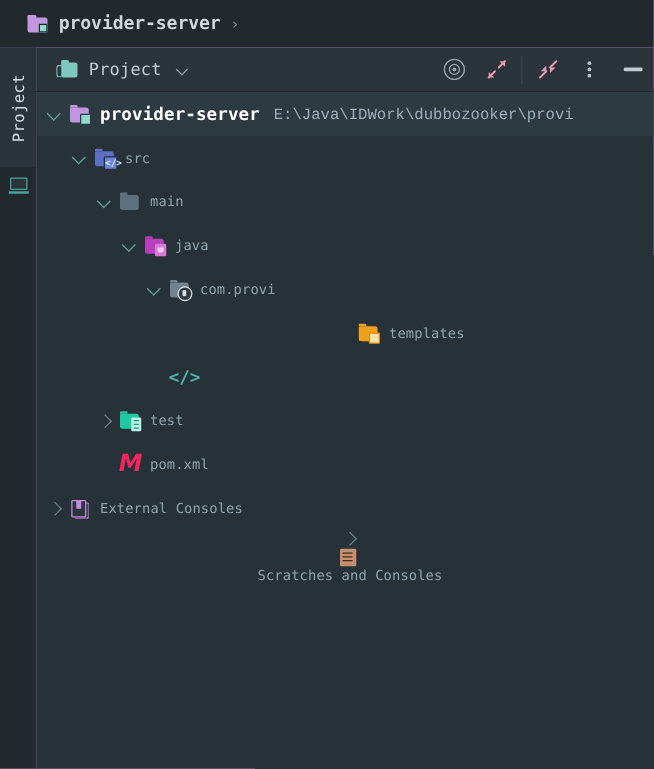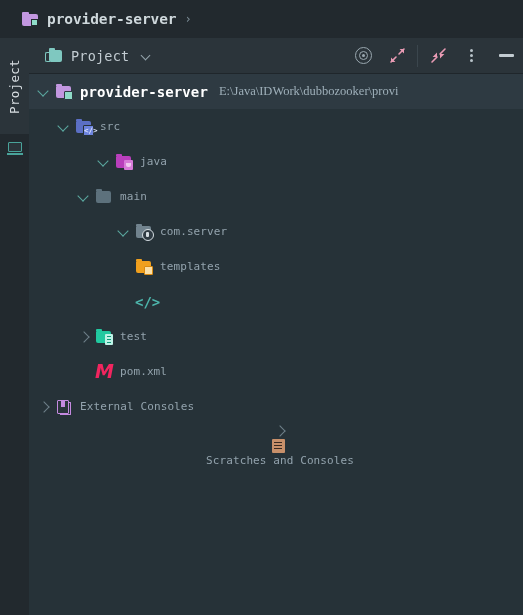--- a/index.html
+++ b/index.html
@@ -303,21 +303,21 @@
     font-size: 11px;
     color: #93a3ad;
     letter-spacing: 0.1px;
   }
   .label.root {
     font-weight: bold;
     color: #ffffff;
     font-size: 14px;
   }
   .path {
-    font-family: Liberation Serif, serif;
+    font-family: Liberation Mono, monospace;
     font-size: 12.5px;
     color: #9fb0ba;
     margin-left: 11px;
   }
 
   
   .folder {
     position: absolute;
     left: 1px; top: 2px;
     width: 15px; height: 12px;
@@ -660,47 +660,47 @@
       </div>
       <div class="row" style="padding-left: 28px;">
         <span class="twisty expanded"></span>
         <span class="node-icon ic-src">
           <span class="folder-tab"></span>
           <span class="folder"></span>
           <span class="brackets">&lt;/&gt;</span>
         </span>
         <span class="label">src</span>
       </div>
+      <div class="row" style="padding-left: 48px;">
+        <span class="twisty expanded"></span>
+        <span class="node-icon ic-main">
+          <span class="folder-tab"></span>
+          <span class="folder"></span>
+        </span>
+        <span class="label">main</span>
+      </div>
       <div class="row" style="padding-left: 68px;">
         <span class="twisty expanded"></span>
         <span class="node-icon ic-java">
           <span class="folder-tab"></span>
           <span class="folder"></span>
           <span class="cup"></span>
         </span>
         <span class="label">java</span>
       </div>
-      <div class="row" style="padding-left: 48px;">
-        <span class="twisty expanded"></span>
-        <span class="node-icon ic-main">
-          <span class="folder-tab"></span>
-          <span class="folder"></span>
-        </span>
-        <span class="label">main</span>
-      </div>
       <div class="row" style="padding-left: 88px;">
         <span class="twisty expanded"></span>
         <span class="node-icon ic-pkg">
           <span class="folder-tab"></span>
           <span class="folder"></span>
           <span class="gh"></span>
         </span>
-        <span class="label">com.server</span>
-      </div>
-      <div class="row" style="padding-left: 88px;">
+        <span class="label">com.provi</span>
+      </div>
+      <div class="row" style="padding-left: 88px; justify-content: center;">
         <span class="twisty none"></span>
         <span class="node-icon ic-tpl">
           <span class="folder-tab"></span>
           <span class="folder"></span>
           <span class="chip"></span>
         </span>
         <span class="label">templates</span>
       </div>
       <div class="row" style="padding-left: 88px;">
         <span class="twisty none"></span>

